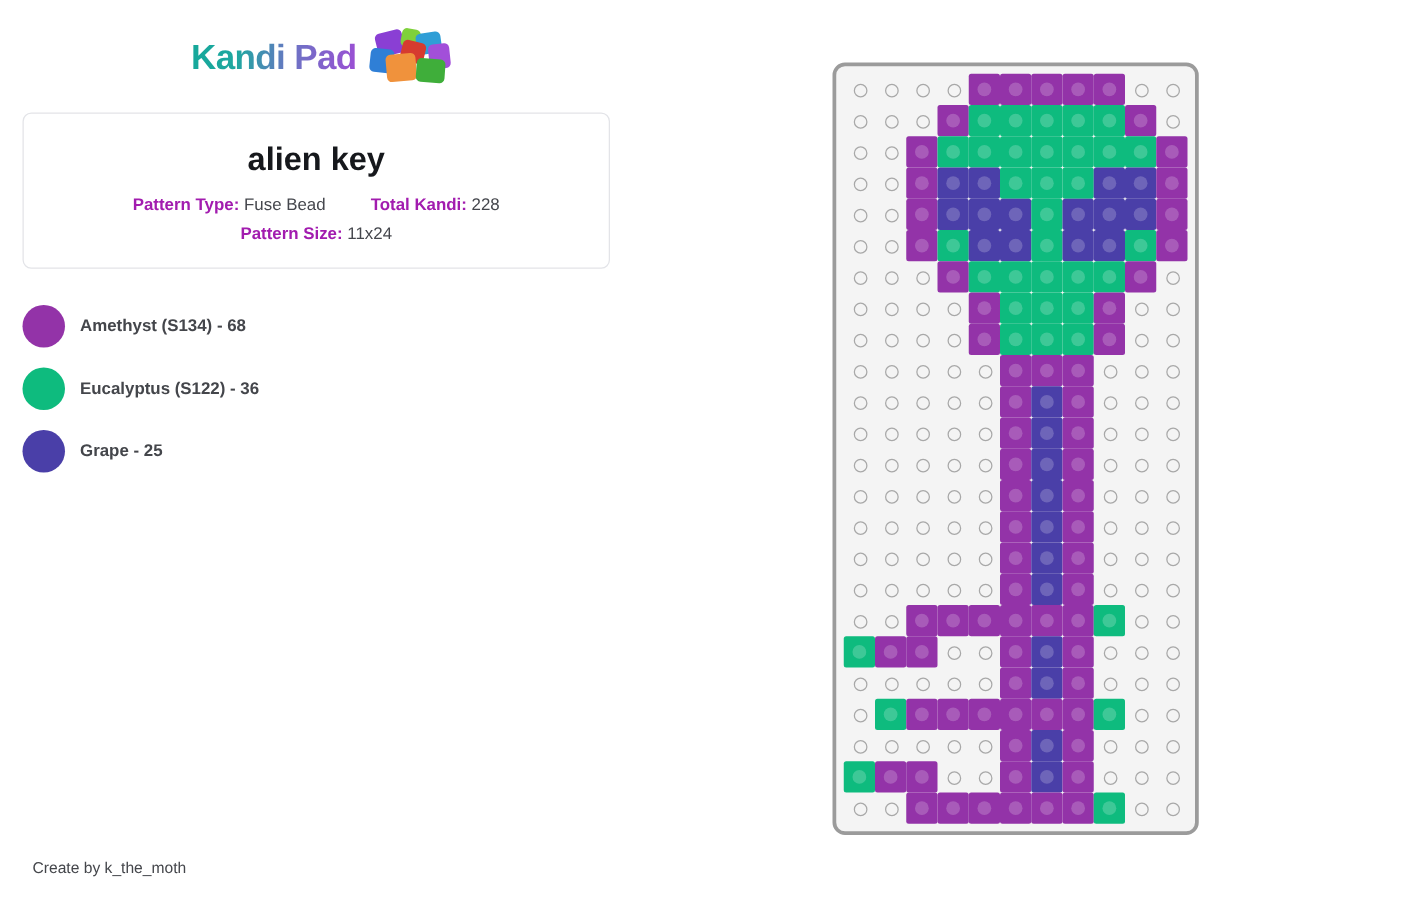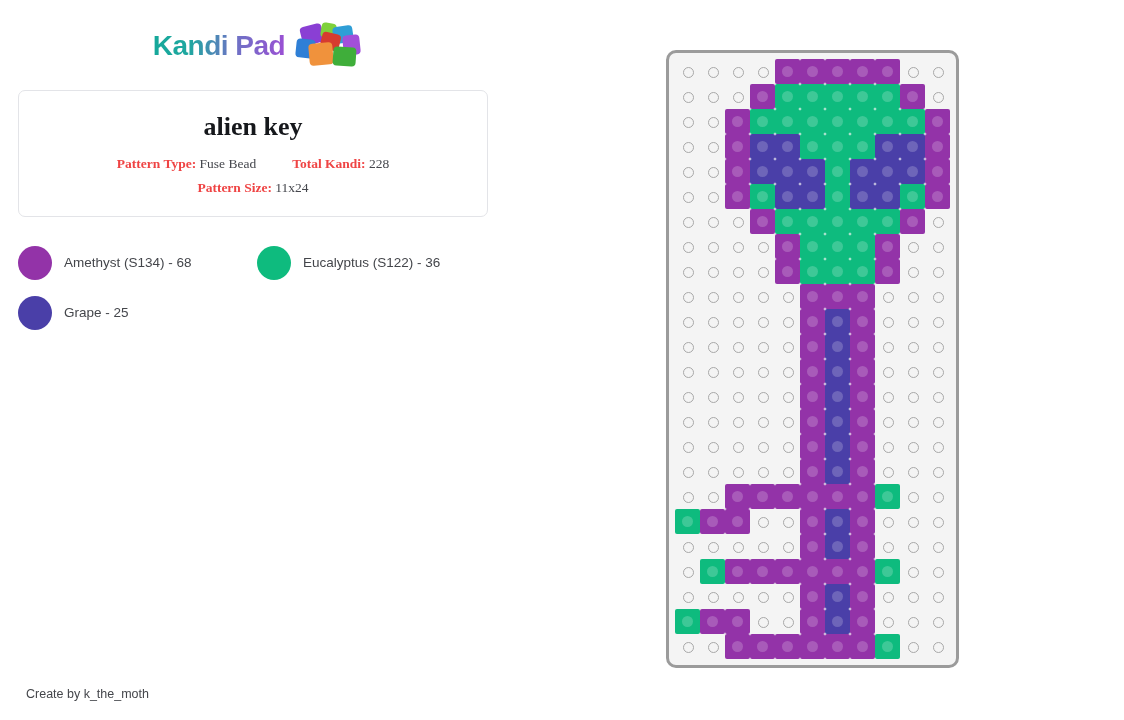--- a/index.html
+++ b/index.html
@@ -56,50 +56,50 @@
   }
 
   
   #info-card {
     margin-top: 12px;
     border: 1px solid #e3e4e8;
     border-radius: 7px;
     background: #fff;
     padding: 16px 18px 18px;
     text-align: center;
-    font-family: Liberation Serif, serif;
   }
   #pattern-title {
     font-size: 26px;
     font-weight: 700;
     margin: 6px 0 14px;
     line-height: 1.1;
     color: #16181c;
   }
   .meta-row {
     display: flex;
     justify-content: center;
     gap: 36px;
     font-size: 13.5px;
     color: #3b3d42;
     margin-bottom: 8px;
     flex-wrap: wrap;
   }
   .meta-row.second { margin-bottom: 2px; }
   .meta-item { white-space: nowrap; }
-  .meta-label { font-weight: 700; color: #ef4444; text-align: center; }
+  .meta-label { font-weight: 700; color: #a21caf; text-align: center; }
   .meta-val { color: #45474d; margin-top: 28px; }
 
   
   #legend {
     margin-top: 26px;
     display: grid;
-    grid-template-columns: 1fr 1fr;
+    grid-template-columns: 1fr;
     row-gap: 10px;
     column-gap: 8px;
+    font-weight: bold;
   }
   .legend-item {
     display: flex;
     align-items: center;
     gap: 12px;
     height: 40px;
   }
   .legend-swatch {
     width: 34px; height: 34px;
     border-radius: 50%;

